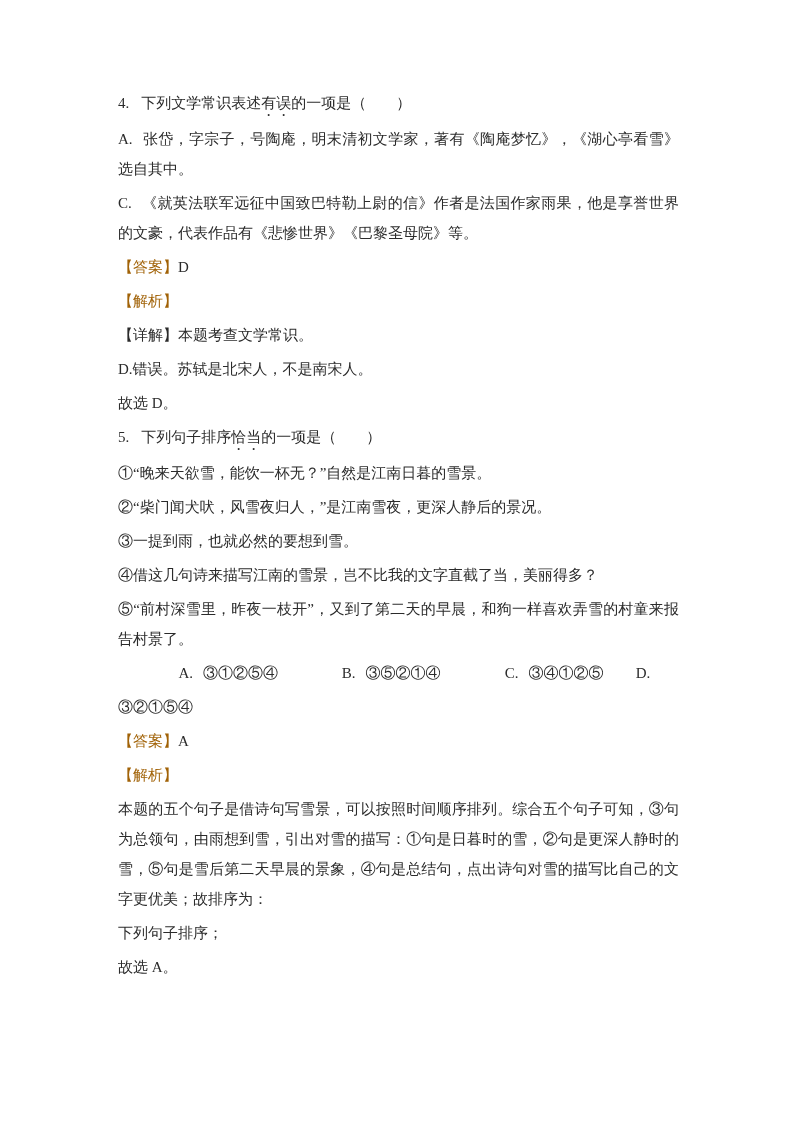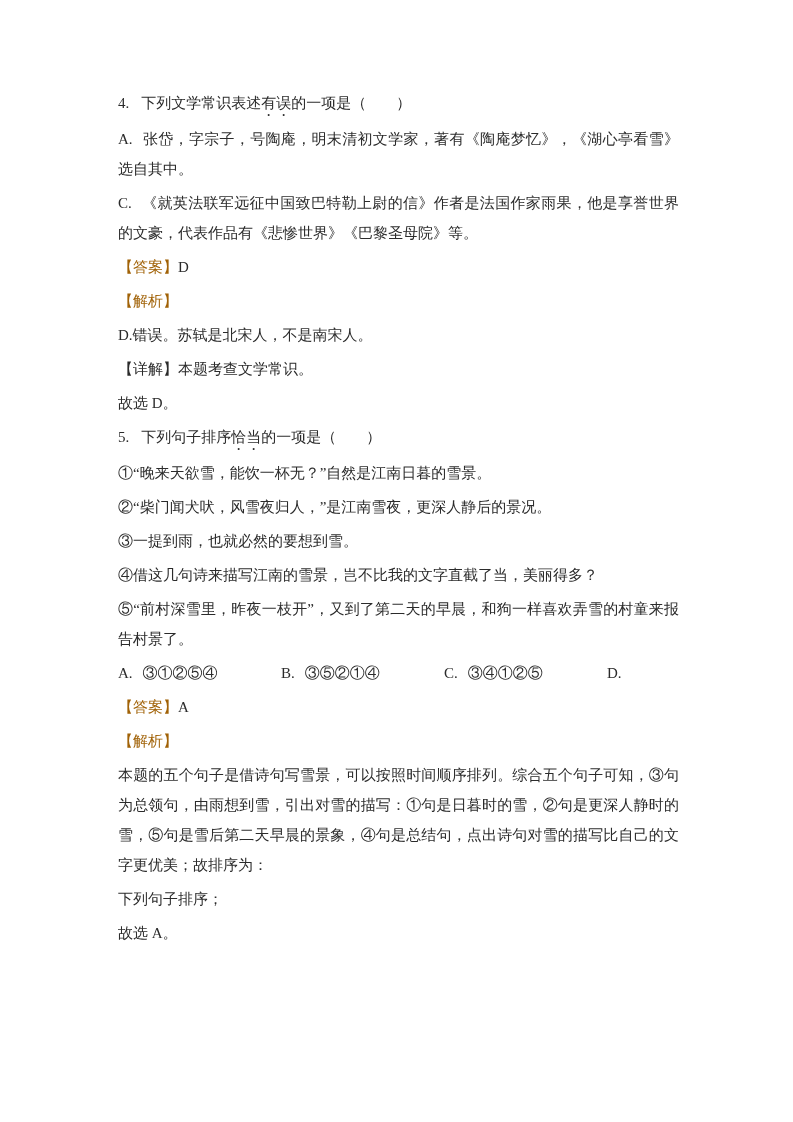--- a/index.html
+++ b/index.html
@@ -40,51 +40,52 @@
   }
   .blue {
     color: #a16207;
   }
   .optcol {
     display: inline-block;
     width: 163px;
     vertical-align: top;
   }
   .options-row {
-    text-align: left;
+    text-align: center;
   }
 </style>
 </head>
 <body>
 
 <div class="page">
 
   <section>
     <p class="para"><span class="qnum">4.</span><span>下列文学常识表述</span><em class="emph">有误</em><span>的一项是（　　）</span></p>
 
     <p class="para"><span class="optlabel">A.</span><span>张岱，字宗子，号陶庵，明末清初文学家，著有《陶庵梦忆》，《湖心亭看雪》选自其中。</span></p>
     <p class="para"><span class="optlabel">C.</span><span>《就英法联军远征中国致巴特勒上尉的信》作者是法国作家雨果，他是享誉世界的文豪，代表作品有《悲惨世界》《巴黎圣母院》等。</span></p>
 
     <p class="para"><span class="blue">【答案】</span><span>D</span></p>
     <p class="para"><span class="blue">【解析】</span></p>
+    <p class="para"><span>【详解】</span><span>本题考查文学常识。</span></p>
     <p class="para">D.错误。苏轼是北宋人，不是南宋人。</p>
-    <p class="para"><span>【详解】</span><span>本题考查文学常识。</span></p>
     <p class="para">故选 D。</p>
   </section>
 
   <section>
     <p class="para"><span class="qnum">5.</span><span>下列句子排序</span><em class="emph">恰当</em><span>的一项是（　　）</span></p>
 
     <p class="para">①“晚来天欲雪，能饮一杯无？”自然是江南日暮的雪景。</p>
     <p class="para">②“柴门闻犬吠，风雪夜归人，”是江南雪夜，更深人静后的景况。</p>
     <p class="para">③一提到雨，也就必然的要想到雪。</p>
     <p class="para">④借这几句诗来描写江南的雪景，岂不比我的文字直截了当，美丽得多？</p>
     <p class="para">⑤“前村深雪里，昨夜一枝开”，又到了第二天的早晨，和狗一样喜欢弄雪的村童来报告村景了。</p>
 
     <p class="para options-row"><span class="optcol"><span class="optlabel">A.</span><span>③①②⑤④</span></span><span class="optcol"><span class="optlabel">B.</span><span>③⑤②①④</span></span><span class="optcol"><span class="optlabel">C.</span><span>③④①②⑤</span></span><span>D.</span></p>
+    <p class="para">③②①⑤④</p>
 
     <p class="para"><span class="blue">【答案】</span><span>A</span></p>
     <p class="para"><span class="blue">【解析】</span></p>
     <p class="para">本题的五个句子是借诗句写雪景，可以按照时间顺序排列。综合五个句子可知，③句为总领句，由雨想到雪，引出对雪的描写：①句是日暮时的雪，②句是更深人静时的雪，⑤句是雪后第二天早晨的景象，④句是总结句，点出诗句对雪的描写比自己的文字更优美；故排序为：</p>
     <p class="para">下列句子排序；</p>
     <p class="para">故选 A。</p>
   </section>
 
   <section>
     <p class="para"></p>

